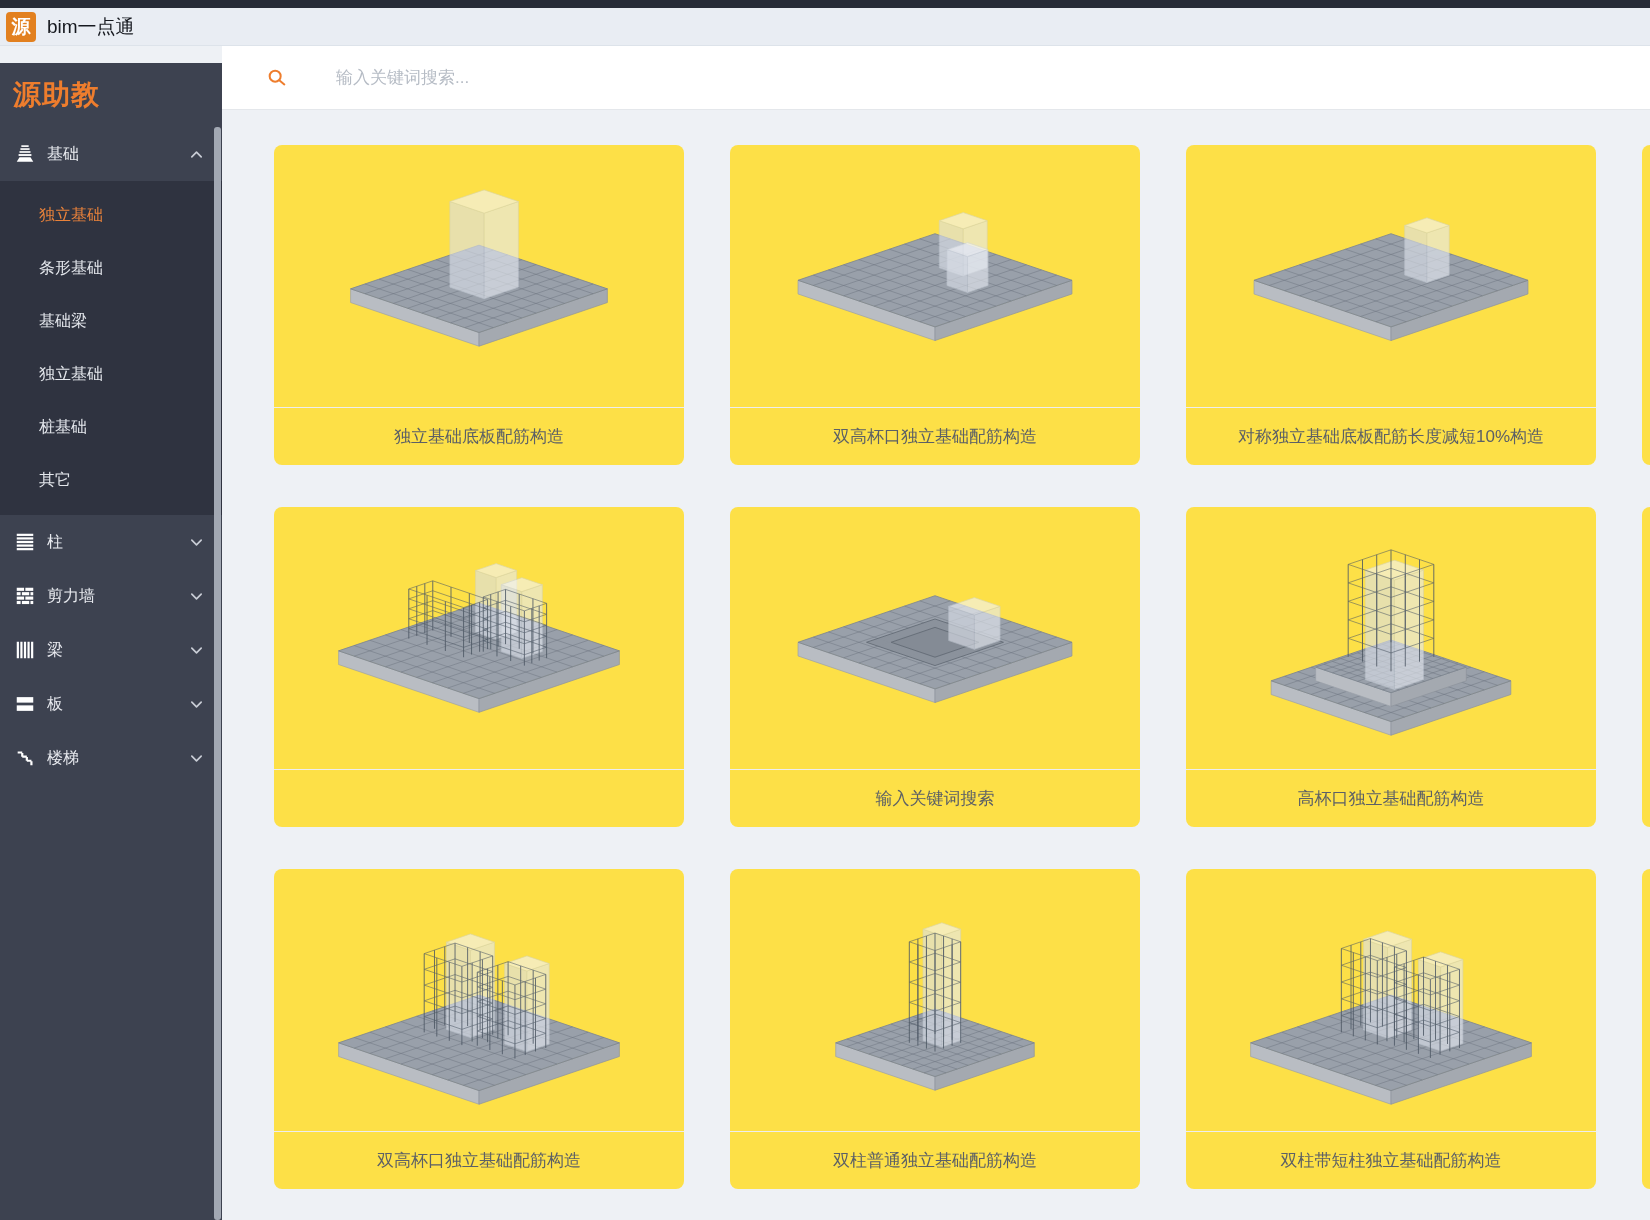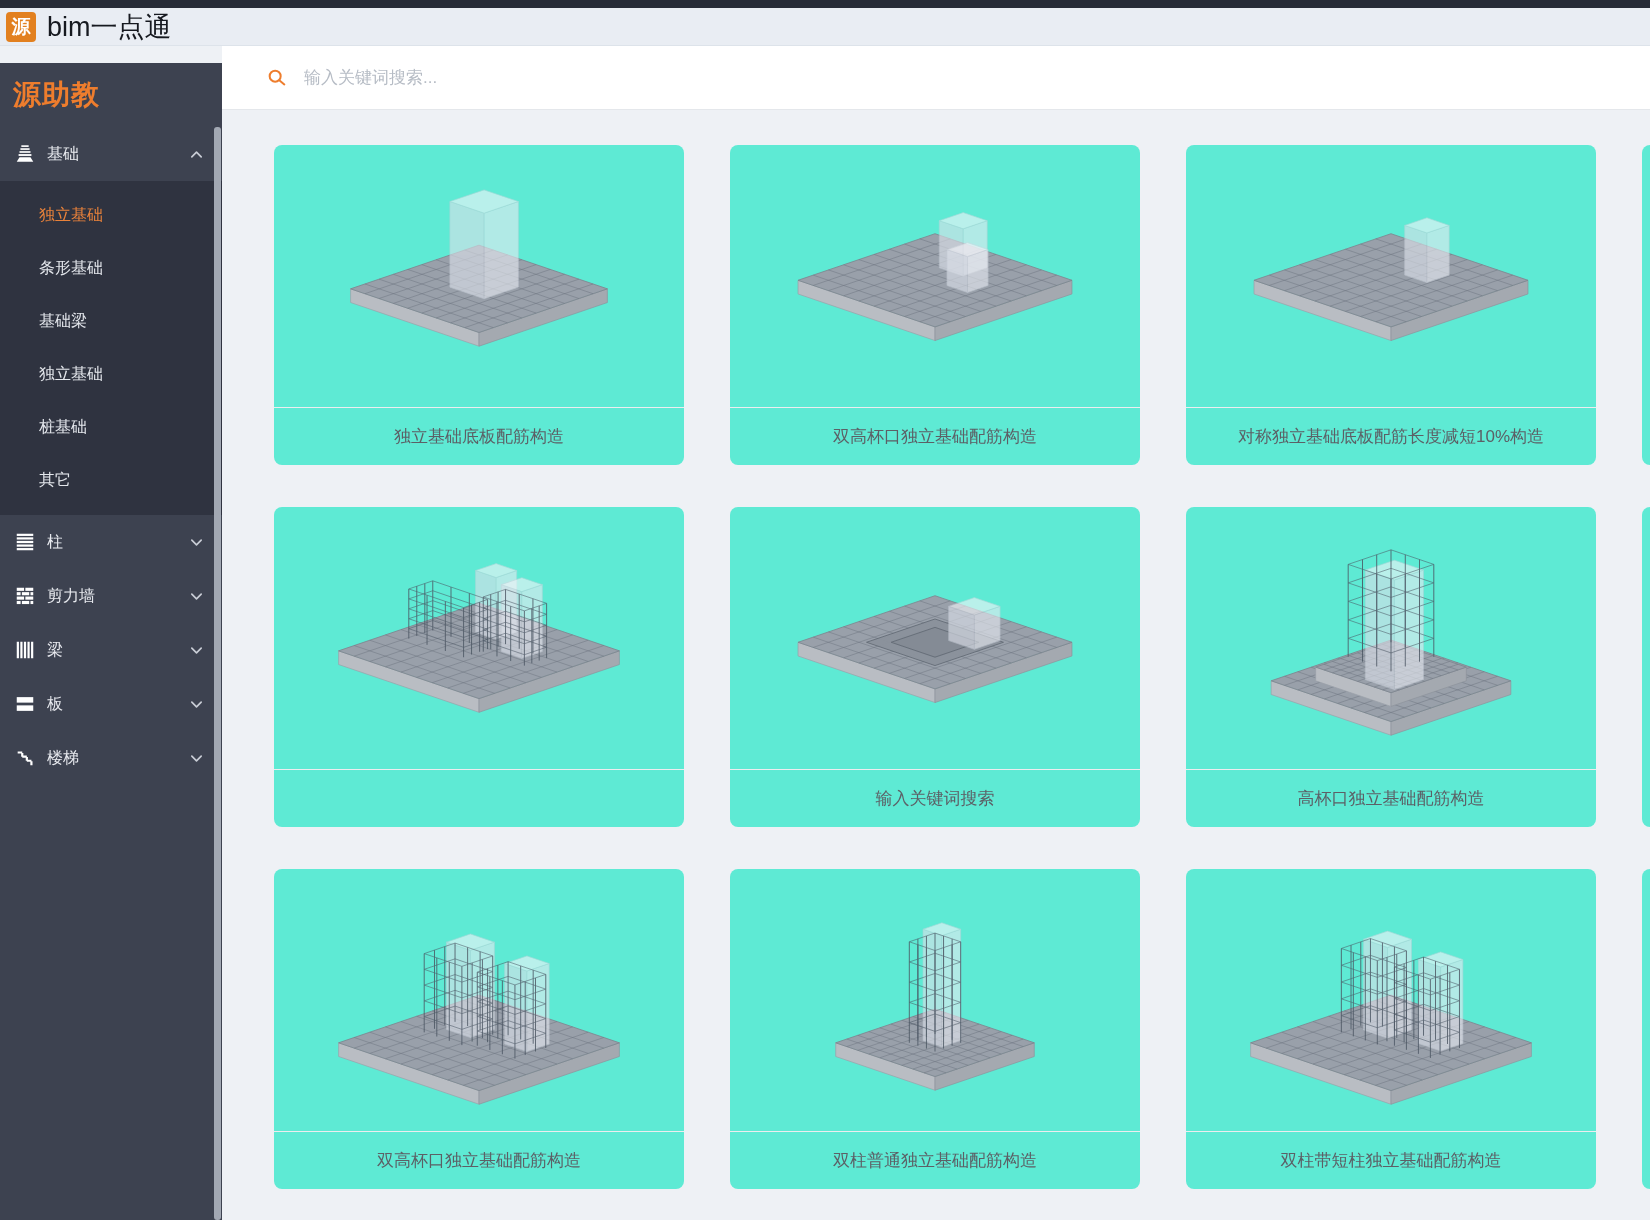--- a/index.html
+++ b/index.html
@@ -12,21 +12,21 @@
   .topstrip{height:8px;background:#272c37;}
   .header{
     height:38px;background:#e9edf3;display:flex;align-items:center;
     padding-left:6px;border-bottom:1px solid #dde3ea;box-sizing:border-box;
   }
   .logo{
     width:30px;height:30px;background:#e2801f;border-radius:4px;color:#fff;
     font-weight:bold;display:flex;align-items:center;justify-content:center;
     font-size:19px;flex:none;
   }
-  .title{margin-left:11px;font-size:27px;color:#16191f;}
+  .title{margin-left:11px;font-size:19px;color:#16191f;}
   
   .approw{display:flex;height:1174px;}
   .sidebar{width:222px;background:#3d4250;position:relative;flex:none;margin-top:17px;}
   .brand{
     height:64px;display:flex;align-items:center;padding-left:13px;
     color:#ee7d2d;font-size:28px;font-weight:900;letter-spacing:1px;
   }
   .m-item{
     height:54px;display:flex;align-items:center;
     padding:0 18px 0 14px;color:#e8eaef;font-size:16px;cursor:pointer;
@@ -43,36 +43,36 @@
   }
   .s-item.active{color:#e9823a;}
   .sb-scroll{
     position:absolute;right:1px;top:64px;bottom:0;width:7px;
     background:#a2a8b3;border-radius:3px;
   }
   
   .main{flex:1;display:flex;flex-direction:column;min-width:0;}
   .searchbar{
     height:64px;background:#fff;border-bottom:1px solid #e4e7eb;
-    display:flex;align-items:center;padding-left:44px;flex:none;box-sizing:border-box;
+    display:flex;align-items:center;padding-left:44px;flex:none;box-sizing:border-box;gap:32px;
   }
   .searchbar .sic{width:22px;height:22px;flex:none;}
   .searchbar .sic svg{width:22px;height:22px;display:block;}
   .searchbar input{
     border:0;outline:0;font-size:17px;color:#333;margin-left:14px;width:700px;
     background:transparent;
   }
   .searchbar input::placeholder{color:#b6bcc5;}
   .content{flex:1;overflow:hidden;padding:35px 0 0 52px;}
   .grid{
     display:grid;grid-template-columns:repeat(4,410px);
     column-gap:46px;row-gap:42px;width:1870px;
   }
   .card{
-    background:#5eead4;border-radius:8px;height:320px;
+    background:#fde047;border-radius:8px;height:320px;
     display:flex;flex-direction:column;overflow:hidden;
   }
   .thumb{
     height:262px;display:flex;align-items:center;justify-content:center;
     border-bottom:1px solid #ededef;flex:none;
   }
   .cap{
     flex:1;display:flex;align-items:center;justify-content:center;
     font-size:17px;color:#5c6066;white-space:nowrap;
   }

